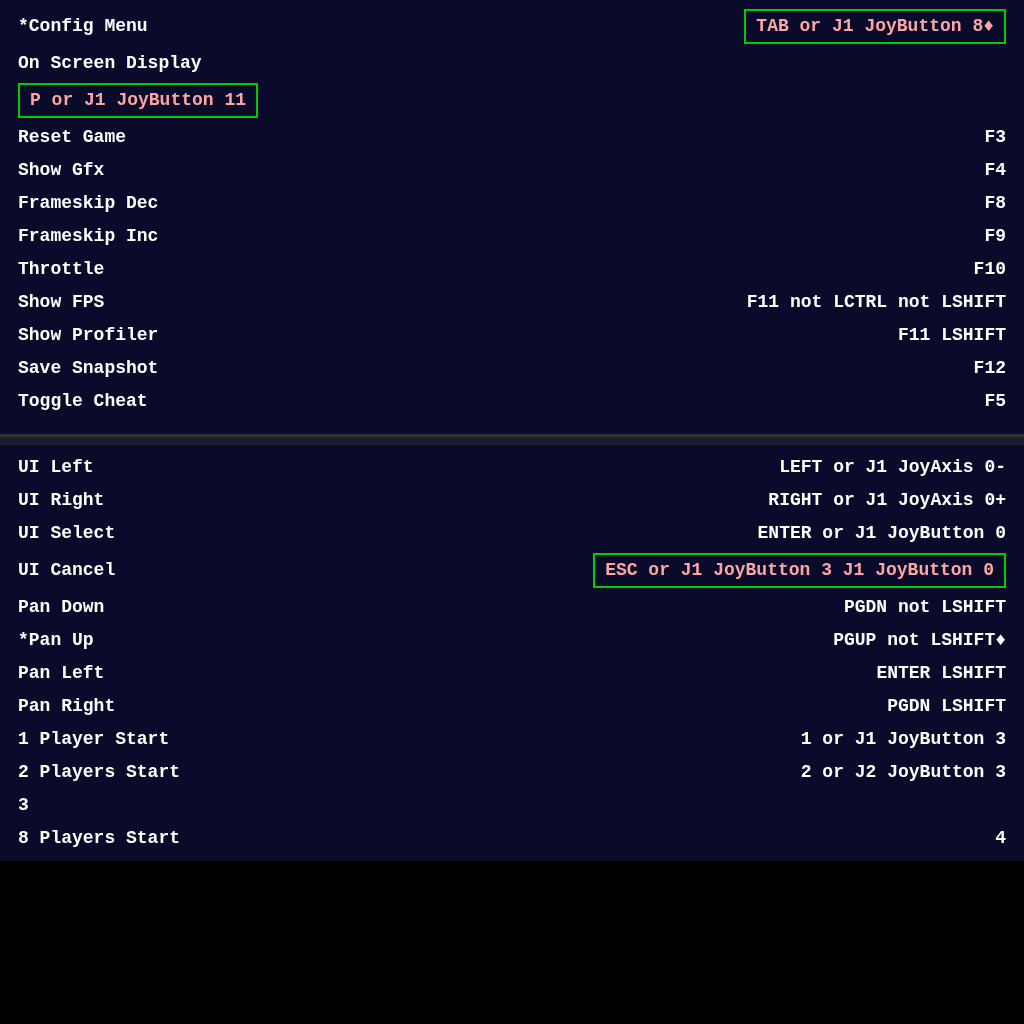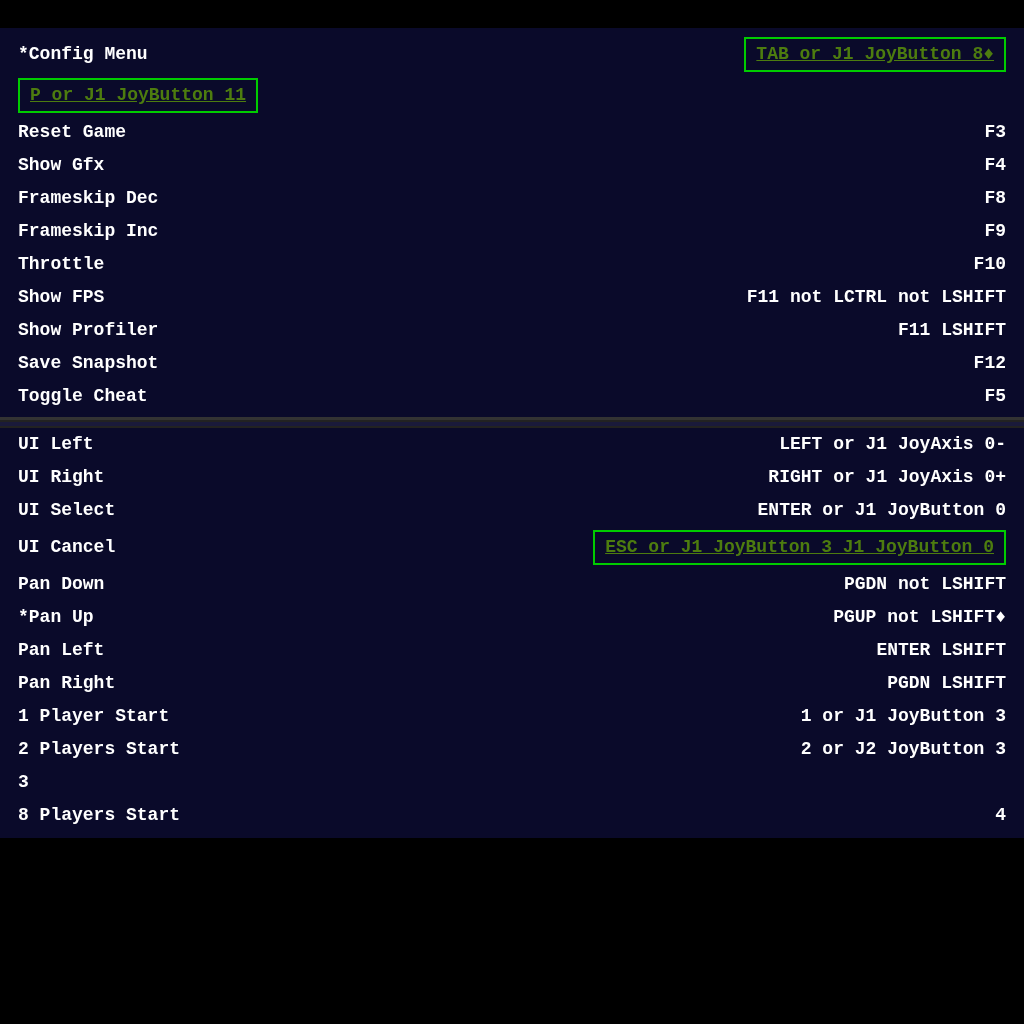--- a/index.html
+++ b/index.html
@@ -12,26 +12,25 @@
       width: 1024px;
       height: 1024px;
       overflow: hidden;
     }
     .section {
       padding: 6px 10px;
     }
     .section-top {
       background: #0a0a2a;
       border-bottom: 3px solid #333;
-      padding-bottom: 4px;
-      margin-top: 28px;
+      padding-bottom: 16px;
     }
     .section-bottom {
       background: #0a0a2a;
-      padding-top: 0;
+      padding-top: 6px;
     }
     .menu-row {
       display: flex;
       justify-content: space-between;
       align-items: center;
       padding: 3px 8px;
       line-height: 1.5;
     }
     .menu-label {
       color: #fff;
@@ -40,37 +39,40 @@
     }
     .menu-value {
       color: #fff;
       text-align: right;
       white-space: nowrap;
     }
     .highlighted-box {
       border: 2.5px solid #00cc00;
       padding: 2px 10px;
       display: inline-block;
-      color: #4d7c0f;
-      text-decoration: underline;
+      color: #fca5a5;
     }
     .divider {
       height: 8px;
       background: #1a1a3a;
       border-top: 2px solid #222;
       border-bottom: 2px solid #222;
     }
   </style>
 </head>
 <body>
 
 <div class="section section-top">
 <div class="menu-row">
       <span class="menu-label">*Config Menu</span>
       <span class="menu-value"><span class="highlighted-box">TAB or J1 JoyButton 8♦</span></span>
+    </div>
+    <div class="menu-row">
+      <span class="menu-label">On Screen Display</span>
+      <span class="menu-value"></span>
     </div>
     <div class="menu-row">
       <span class="menu-value"><span class="highlighted-box">P or J1 JoyButton 11</span></span>
     </div>
     <div class="menu-row">
       <span class="menu-label">Reset Game</span>
       <span class="menu-value">F3</span>
     </div>
     <div class="menu-row">
       <span class="menu-label">Show Gfx</span>

